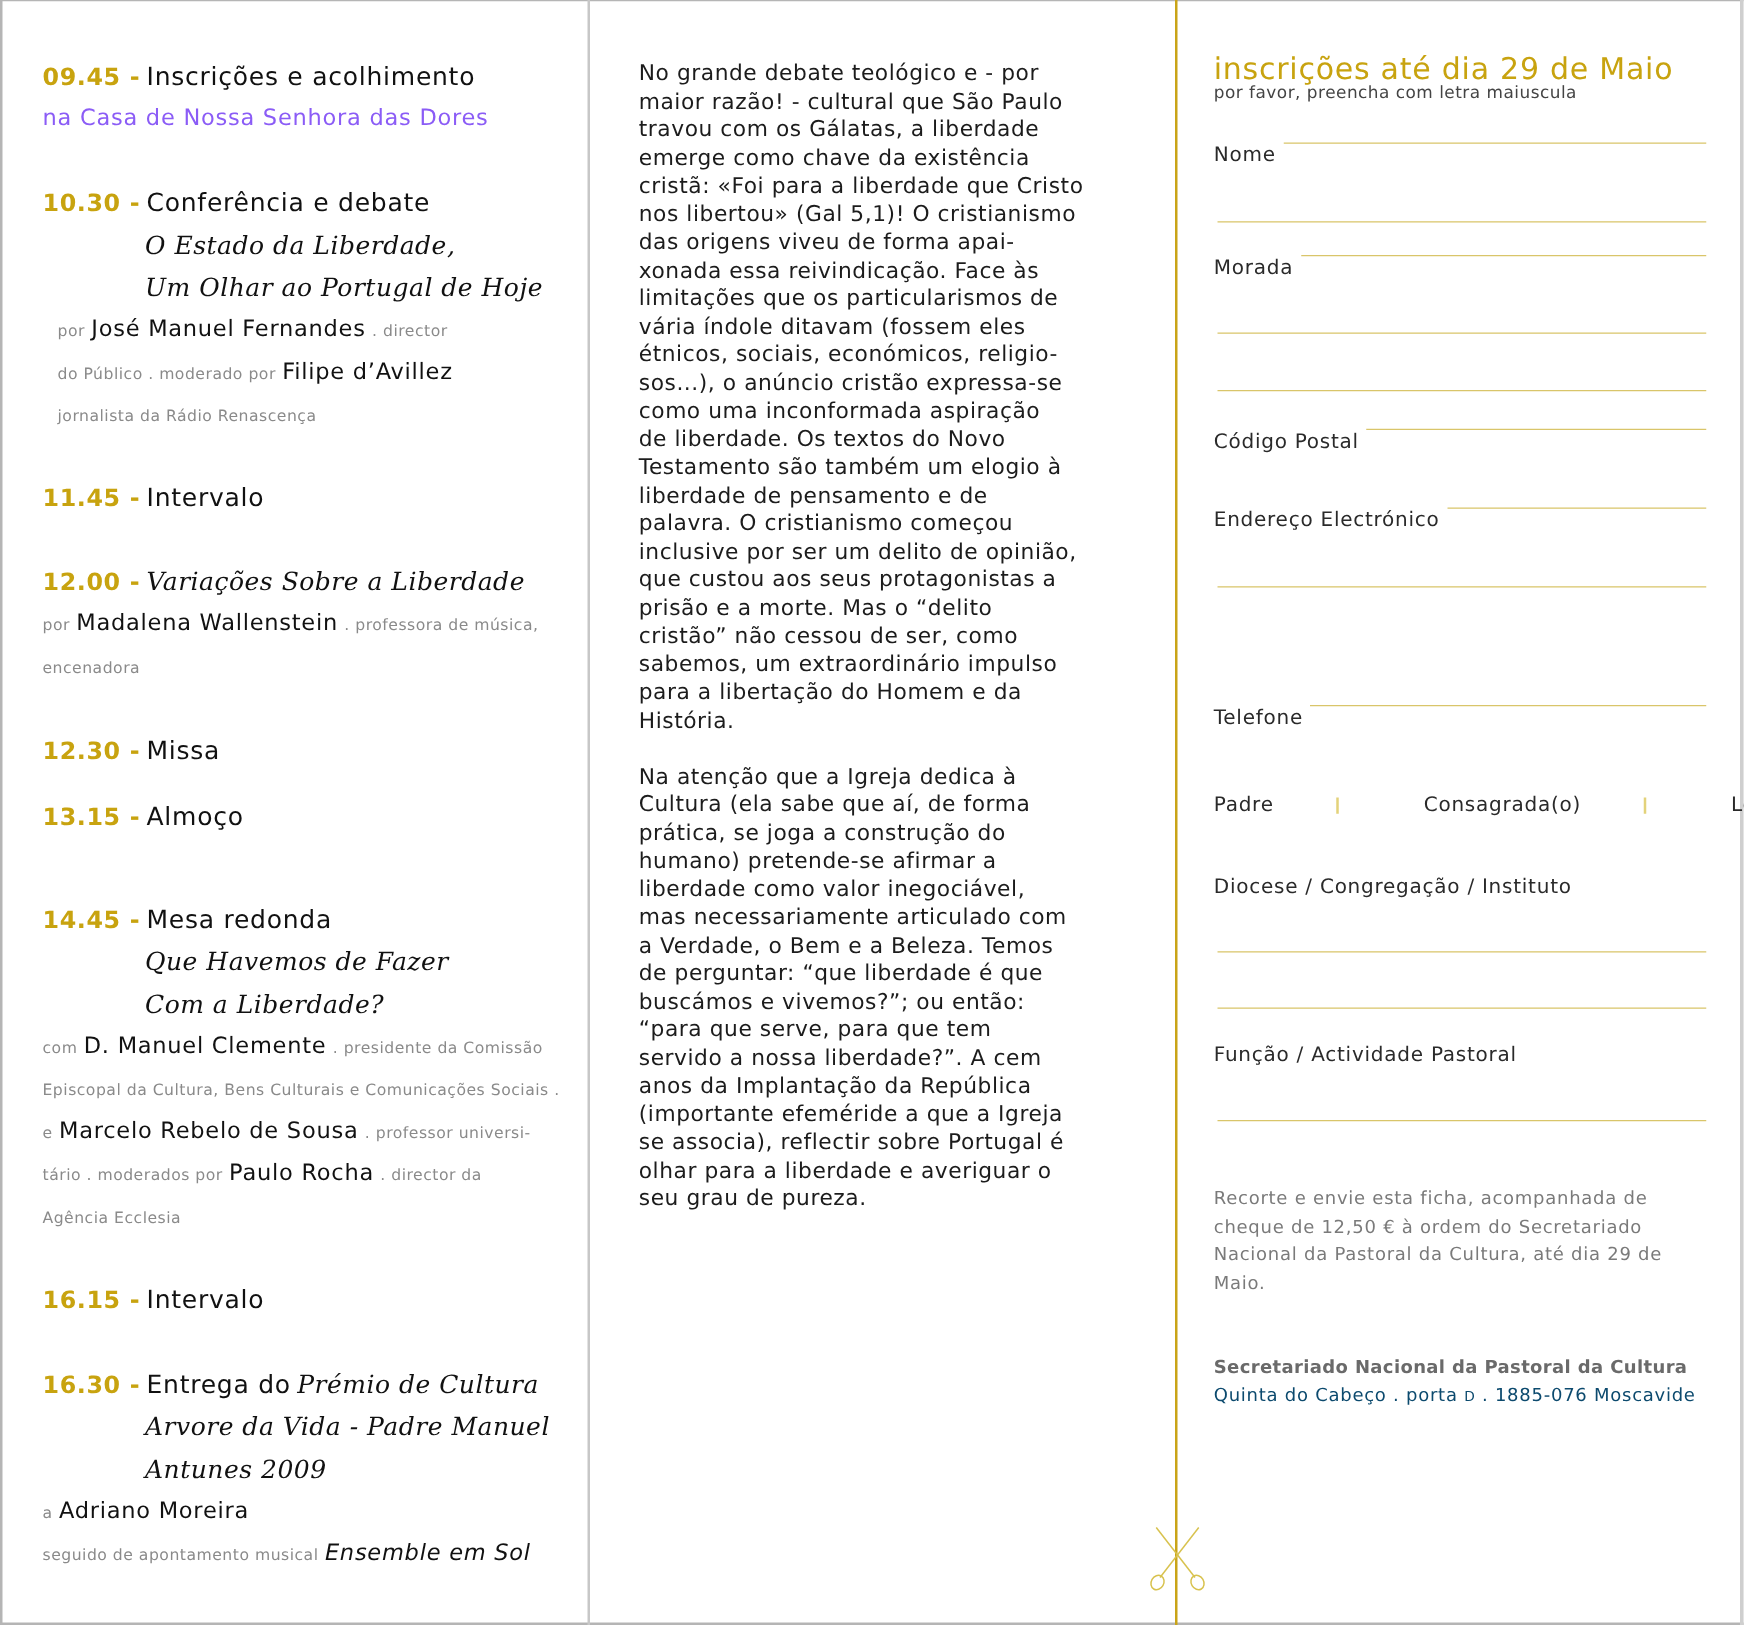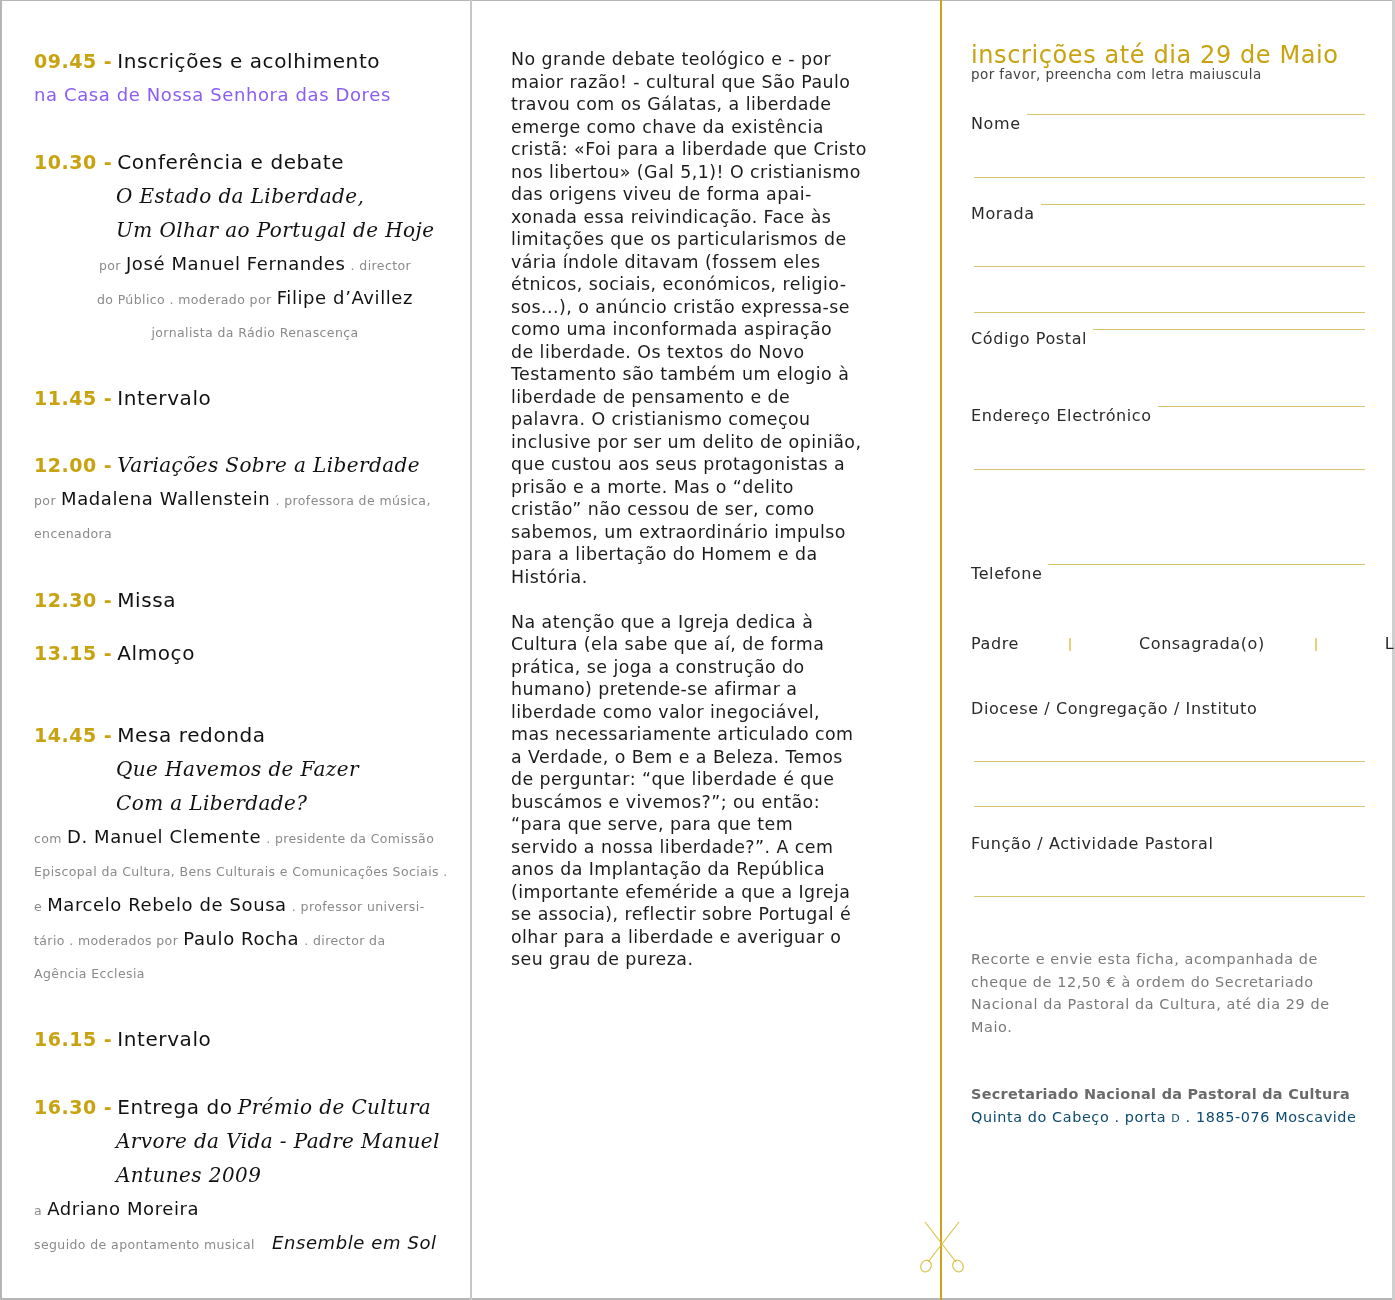--- a/index.html
+++ b/index.html
@@ -18,22 +18,22 @@
   .col-left { position: absolute; left: 34px; top: 44px; width: 430px; }
   .slot { position: absolute; left: 0; width: 430px; }
   .line { height: 34px; line-height: 34px; white-space: nowrap; }
   .time { color: #c8a30f; font-weight: bold; font-size: 19px; letter-spacing: 0.5px; }
   .title { color: #111; font-size: 20px; letter-spacing: 0.6px; }
   .subtitle { color: #8b5cf6; font-size: 18px; letter-spacing: 0.6px; }
   .italic-serif { font-family: "DejaVu Serif", "Liberation Serif", serif; font-style: italic; font-size: 20px; color: #111; letter-spacing: 0.4px; }
   .indent { padding-left: 82px; }
   .small-grey { font-size: 12.5px; color: #8a8a8a; letter-spacing: 0.4px; }
   .name { font-size: 18px; color: #111; letter-spacing: 0.6px; }
-  .name-italic { font-size: 18px; color: #111; font-style: italic; letter-spacing: 0.6px; margin-left: 12px; }
-  .ml12 { margin-left: 12px; text-align: center; }
+  .name-italic { font-size: 18px; color: #111; font-style: italic; letter-spacing: 0.6px; }
+  .ml12 { margin-left: 12px; }
 
   
   .col-mid { position: absolute; left: 511px; top: 48px; width: 400px; }
   .para { font-size: 17.4px; line-height: 22.5px; color: #1c1c1c; letter-spacing: 0.45px; white-space: pre-line; }
   .para + .para { margin-top: 22.5px; }
 
   
   .col-right { position: absolute; left: 971px; top: 40px; width: 394px; }
   .form-title { color: #c8a30f; font-size: 24px; letter-spacing: 0.6px; line-height: 30px; white-space: nowrap; }
   .form-hint { color: #444; font-size: 13.5px; letter-spacing: 0.4px; line-height: 14px; margin-top: -3px; white-space: nowrap; }
@@ -178,21 +178,21 @@
 
     <div class="field" style="top:164px">
       <div class="field-label-row">
           <span class="field-label">Morada</span>
           <span class="field-line"></span>
         </div>
     </div>
     <div class="blank-line" style="top:226px"></div>
     <div class="blank-line" style="top:272px"></div>
 
-    <div class="field" style="top:289px">
+    <div class="field" style="top:303px">
       <div class="field-label-row">
           <span class="field-label">Código Postal</span>
           <span class="field-line"></span>
         </div>
     </div>
 
     <div class="field" style="top:366px">
       <div class="field-label-row">
           <span class="field-label">Endereço Electrónico</span>
           <span class="field-line"></span>

